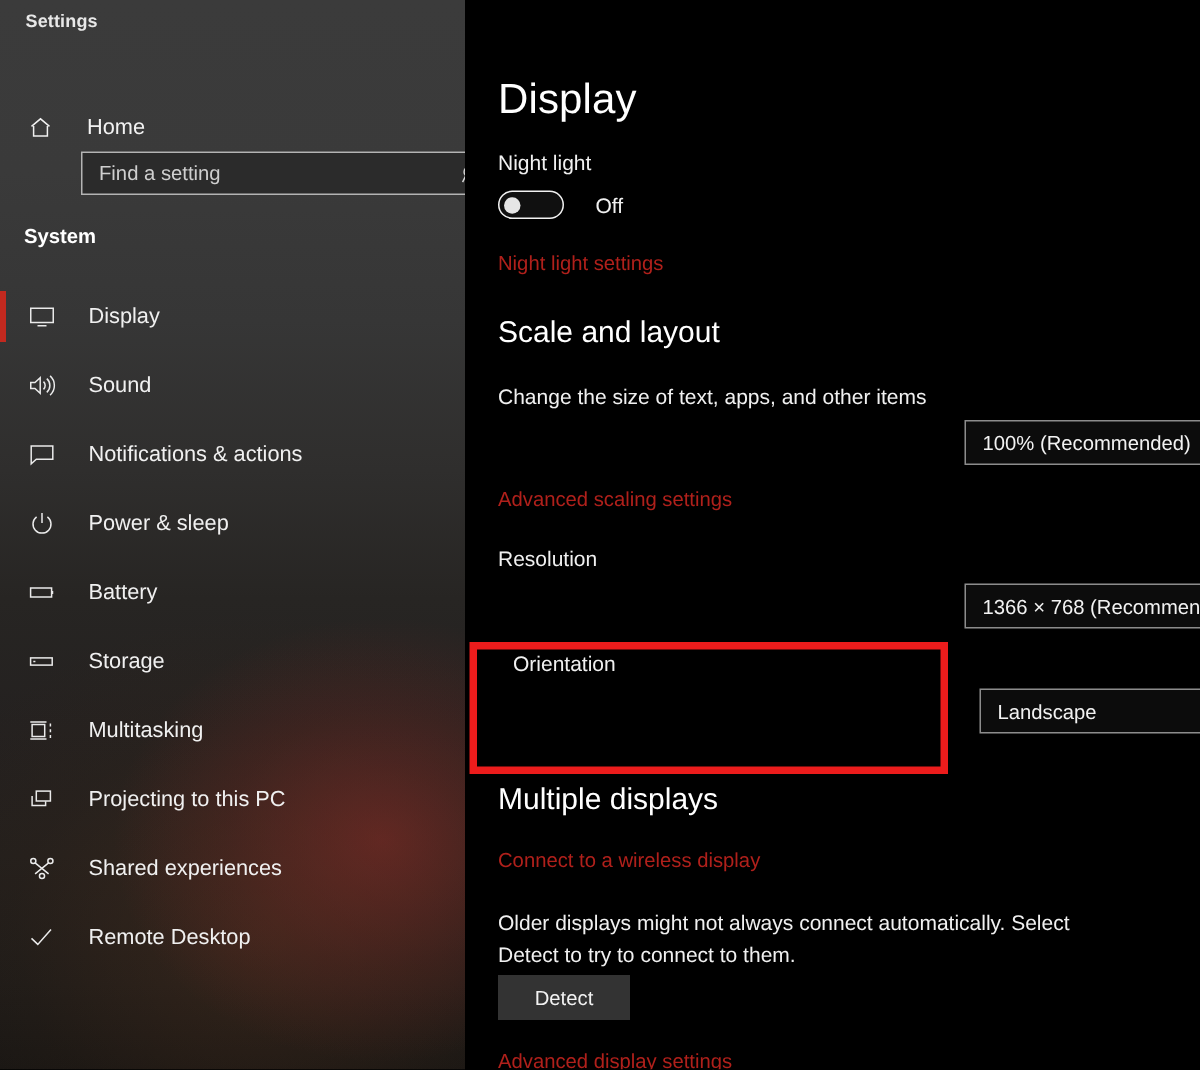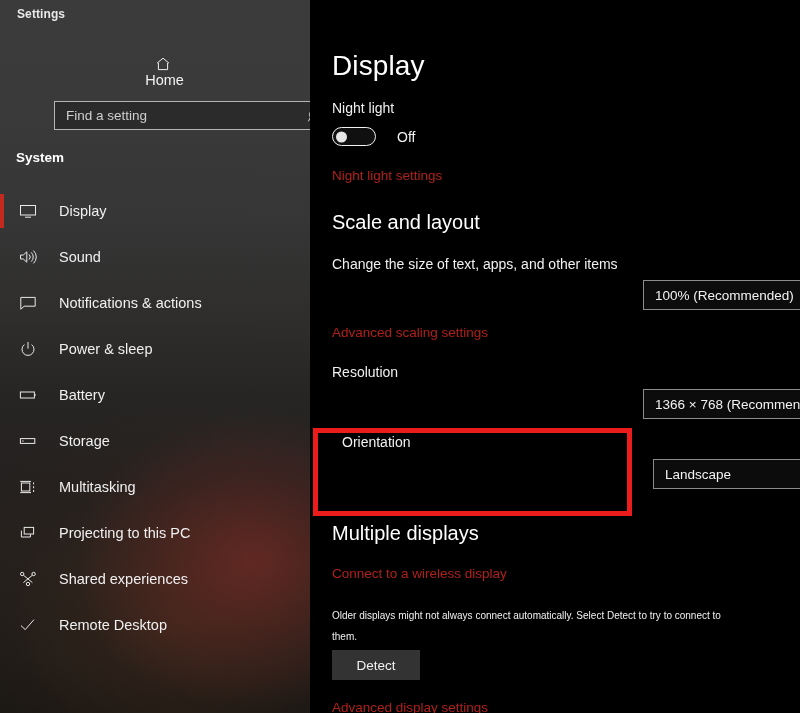--- a/index.html
+++ b/index.html
@@ -58,26 +58,25 @@
     font-size: 12px;
     font-weight: 600;
     color: #e8e8e8;
     letter-spacing: 0.1px;
   }
 
   
   .home-row {
     position: absolute;
     left: 0;
-    top: 56px;
+    top: 68px;
     width: 310px;
     height: 34px;
     display: flex;
     align-items: center;
-    flex-direction: column;
   }
   .home-icon {
     width: 24px;
     margin-left: 15px;
     display: flex;
     align-items: center;
     justify-content: center;
     color: #f0f0f0;
   }
   .home-label {
@@ -267,21 +266,21 @@
   .label-orientation { position: absolute; left: 32px; top: 434px; }
 
   .heading-multi { position: absolute; left: 22px; top: 522px; }
   .link-wireless { position: absolute; left: 22px; top: 566px; }
 
   .desc-multi {
     position: absolute;
     left: 22px;
     top: 605px;
     width: 400px;
-    font-size: 10px;
+    font-size: 14px;
     line-height: 21px;
     color: #f0f0f0;
   }
 
   .detect-button {
     position: absolute;
     left: 22px;
     top: 650px;
     width: 88px;
     height: 30px;

